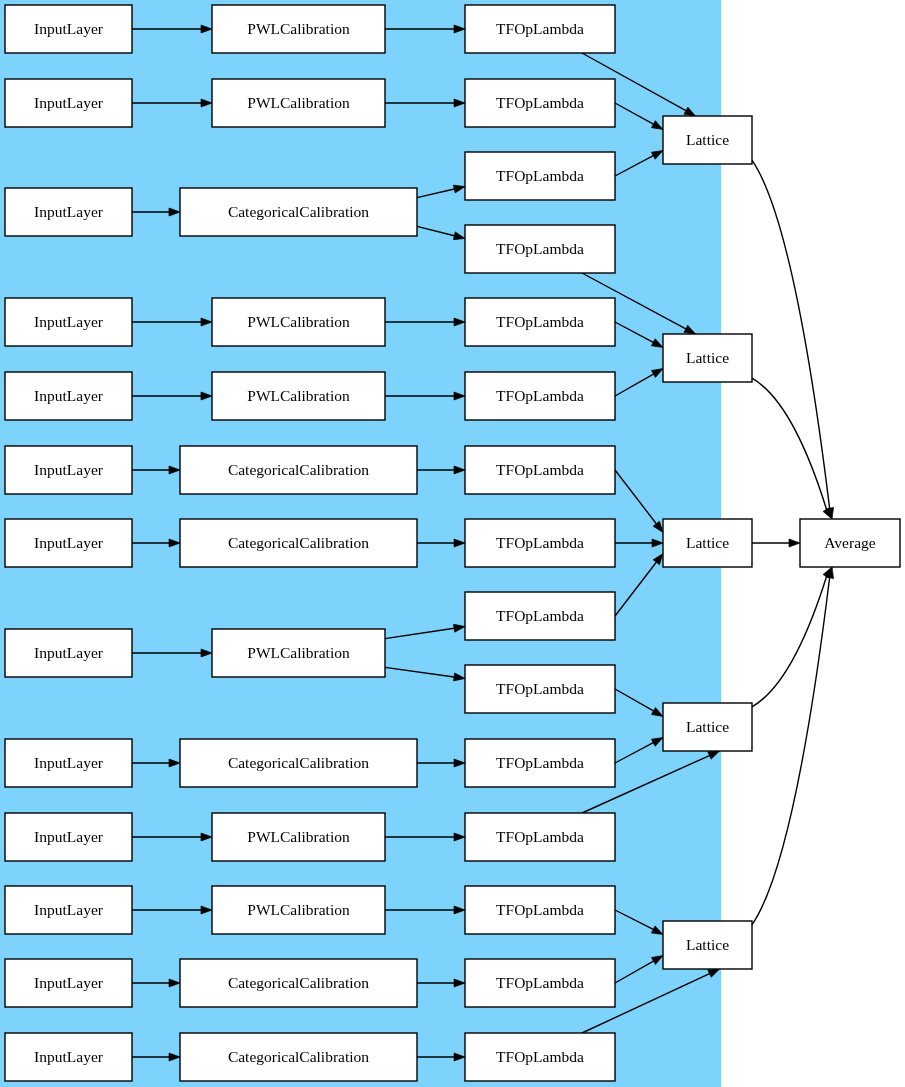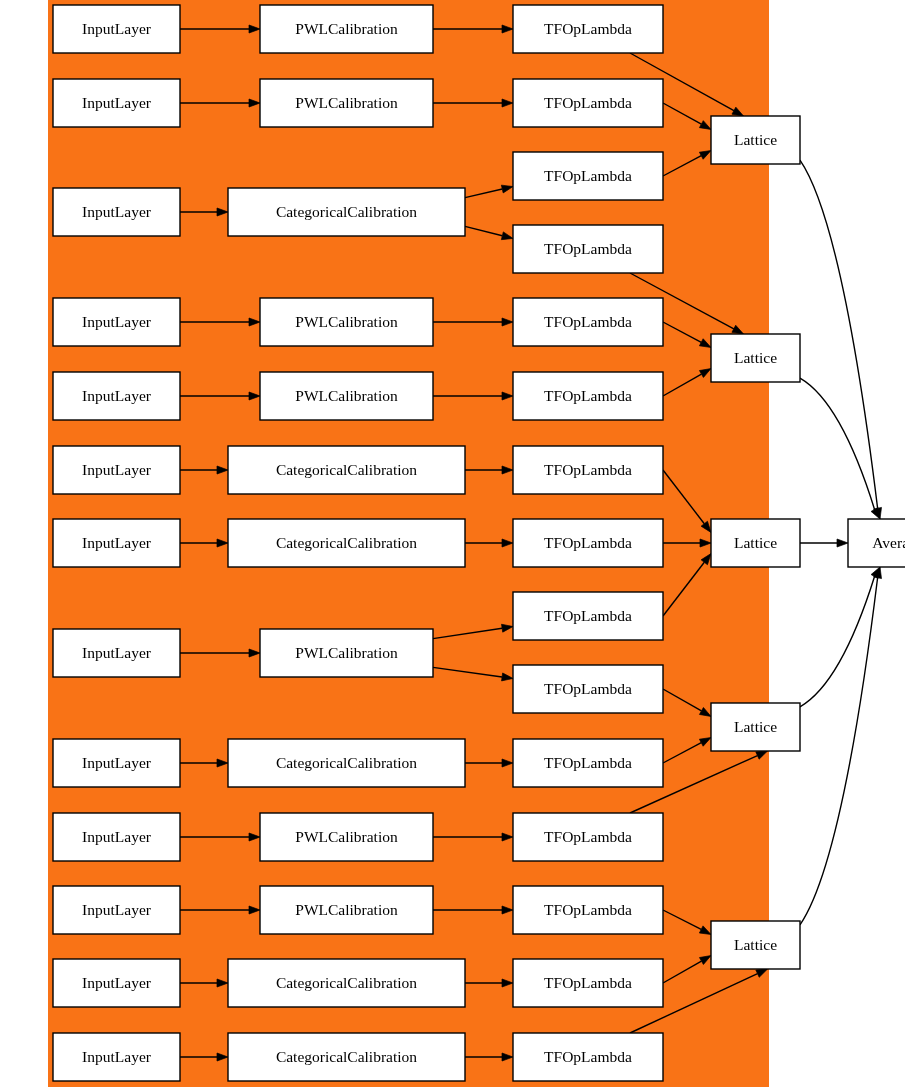--- a/index.html
+++ b/index.html
@@ -4,23 +4,22 @@
 <style>
   html, body {
     margin: 0;
     padding: 0;
     background: #ffffff;
   }
   #graph-root {
     position: relative;
     width: 721px;
     height: 1087px;
-    background: #f97316;
+    background: #7dd3fc;
     font-family: "Liberation Serif", "DejaVu Serif", serif;
-    margin-left: 48px;
   }
   svg#graph-svg {
     display: block;
     width: 905px;
     height: 1087px;
   }
   .node-box {
     fill: #ffffff;
     stroke: #000000;
     stroke-width: 1.4;

